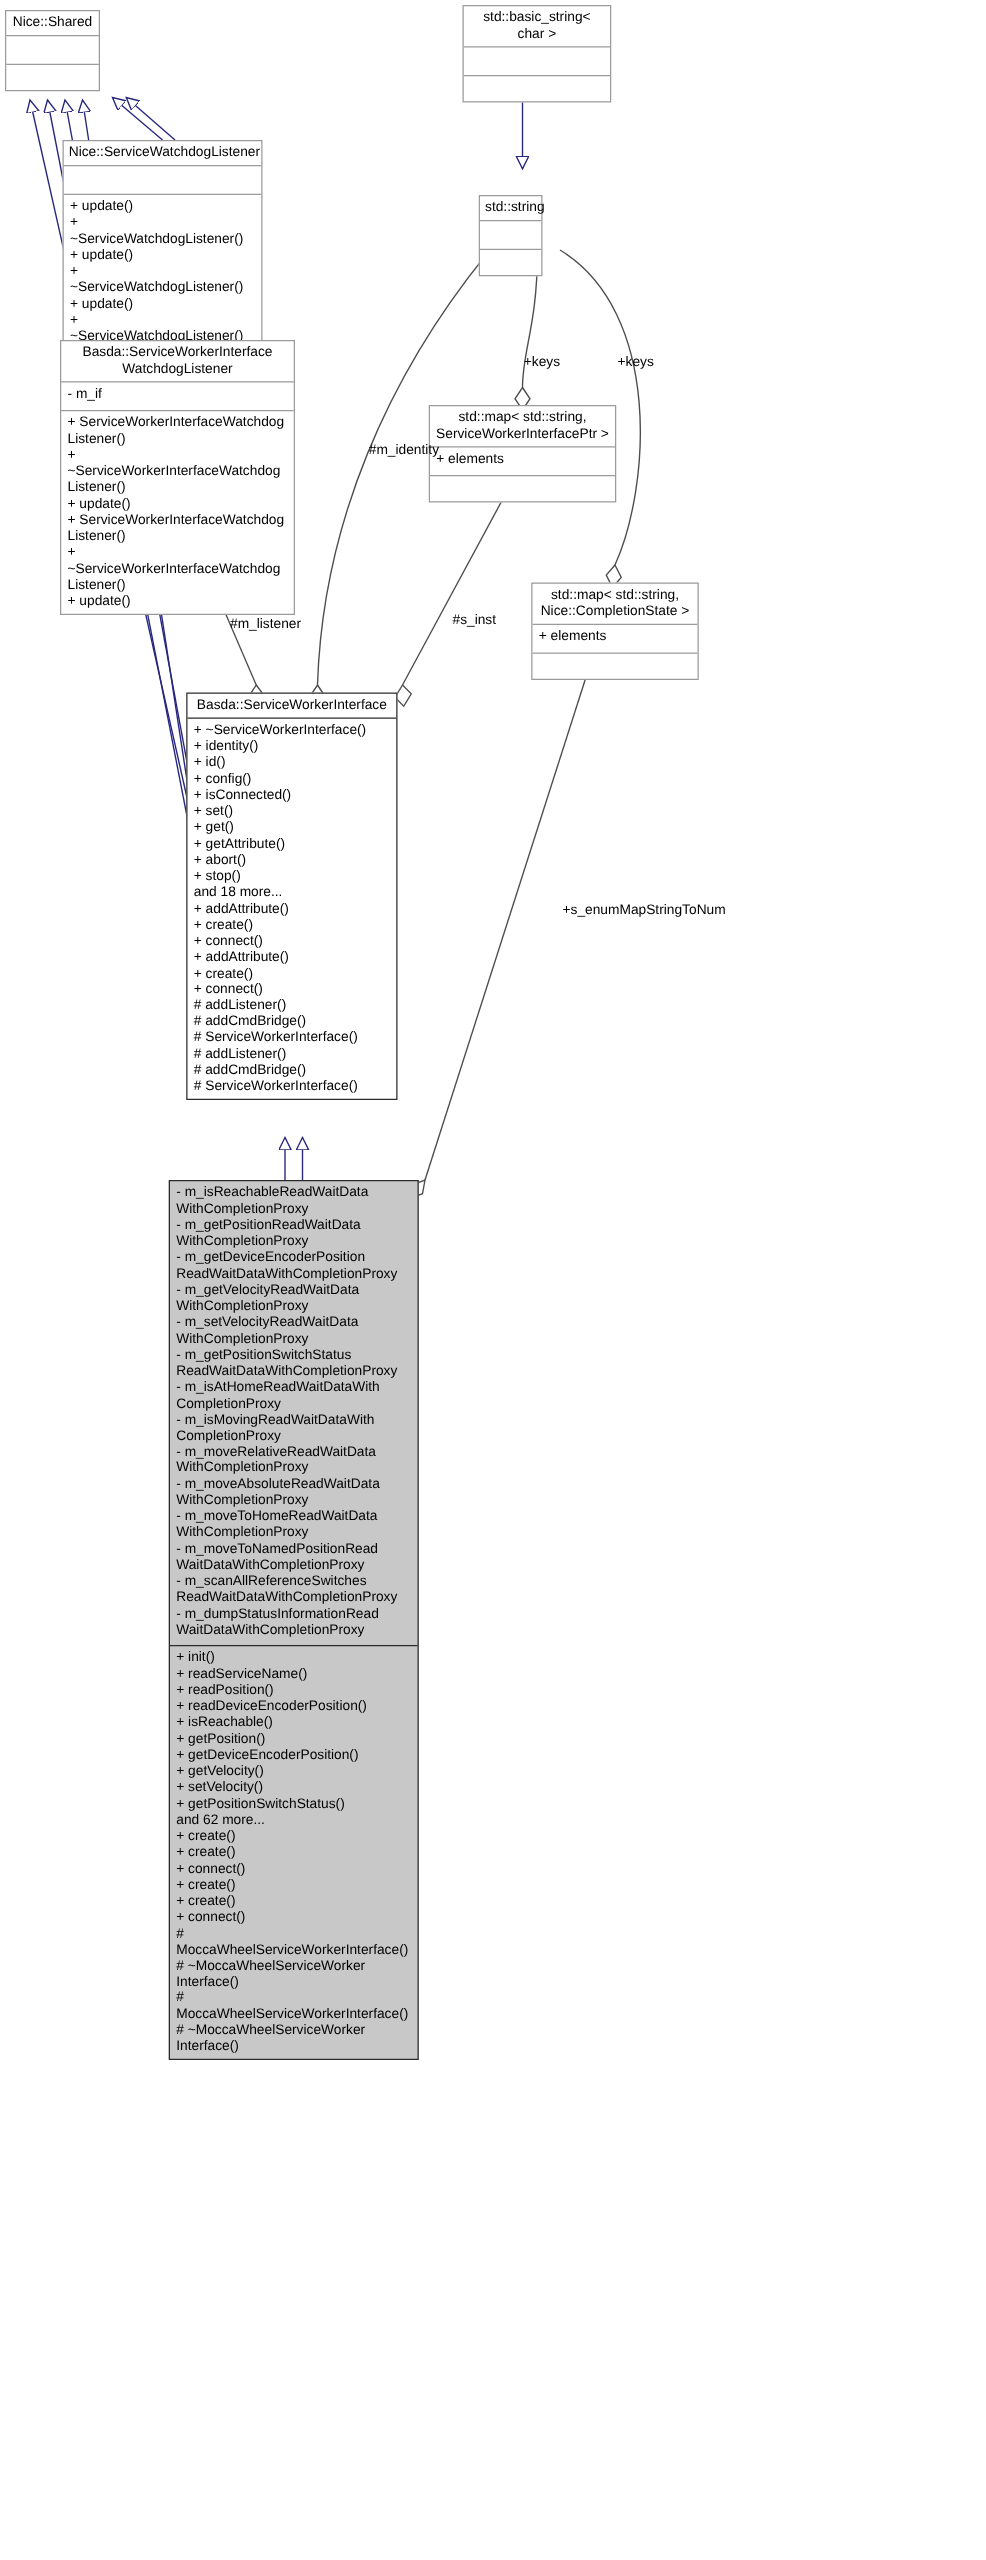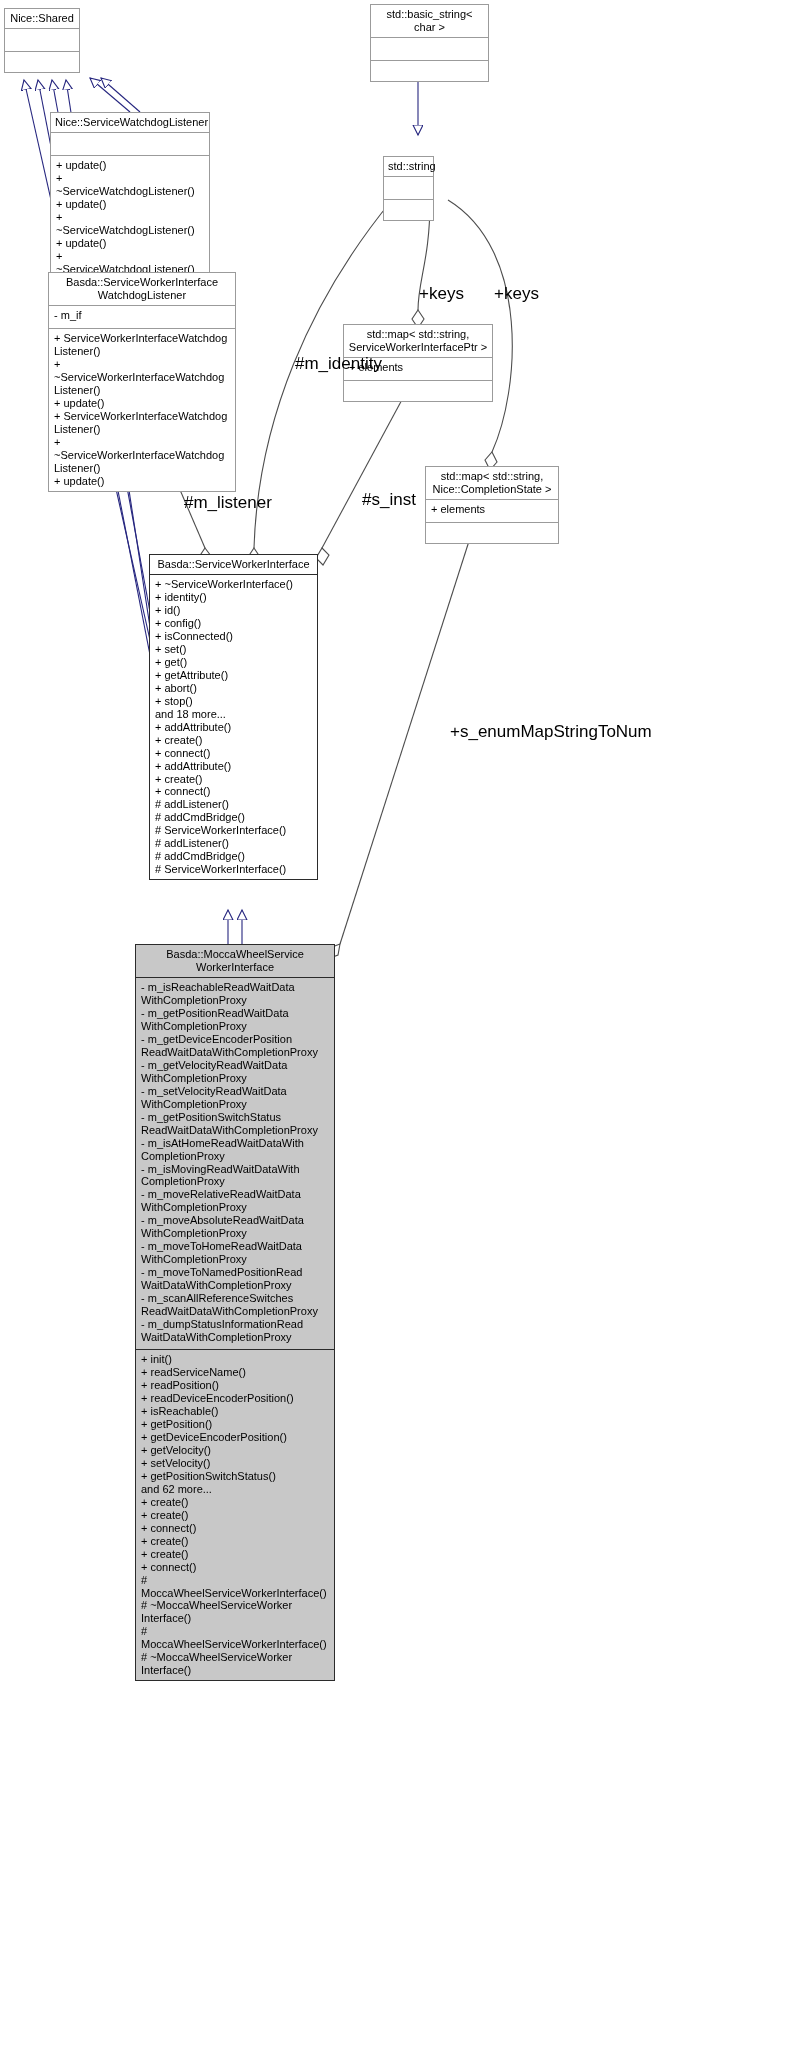--- a/index.html
+++ b/index.html
@@ -64,21 +64,21 @@
   .node .ops {
     padding: 3px 5px 3px 5px;
     min-height: 14px;
   }
   .node .row {
     white-space: normal;
     word-break: normal;
   }
   .edge-label {
     position: absolute;
-    font-size: 17px;
+    font-size: 11px;
     color: #000;
     white-space: nowrap;
     background: transparent;
   }
   .empty-cell { height: 13px; }
 </style>
 </head>
 <body>
 
 <div id="diagram">
@@ -241,22 +241,20 @@
         <div class="row"># addListener()</div>
         <div class="row"># addCmdBridge()</div>
         <div class="row"># ServiceWorkerInterface()</div>
         <div class="row"># addListener()</div>
         <div class="row"># addCmdBridge()</div>
         <div class="row"># ServiceWorkerInterface()</div>
       </div>
   </div>
 
   <div class="node gray" style="left:135px; top:944px; width:200px;">
-    <div class="title">Basda::MoccaWheelService
-WorkerInterface</div>
     <div class="attrs">
         <div class="row">- m_isReachableReadWaitData</div>
         <div class="row">WithCompletionProxy</div>
         <div class="row">- m_getPositionReadWaitData</div>
         <div class="row">WithCompletionProxy</div>
         <div class="row">- m_getDeviceEncoderPosition</div>
         <div class="row">ReadWaitDataWithCompletionProxy</div>
         <div class="row">- m_getVelocityReadWaitData</div>
         <div class="row">WithCompletionProxy</div>
         <div class="row">- m_setVelocityReadWaitData</div>

